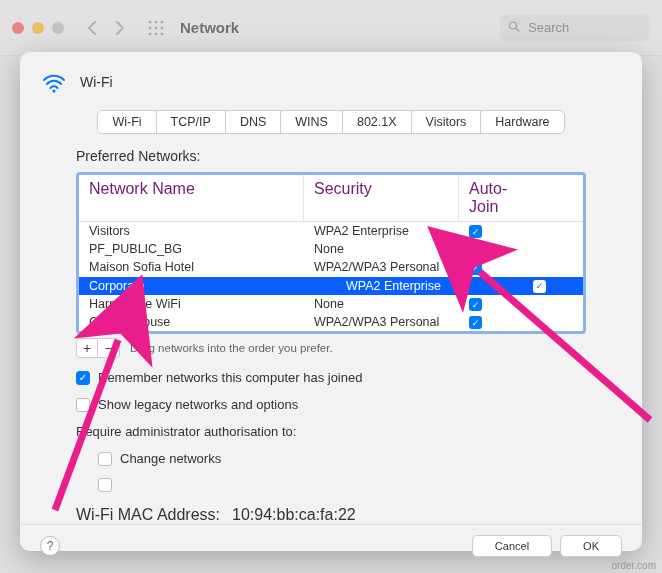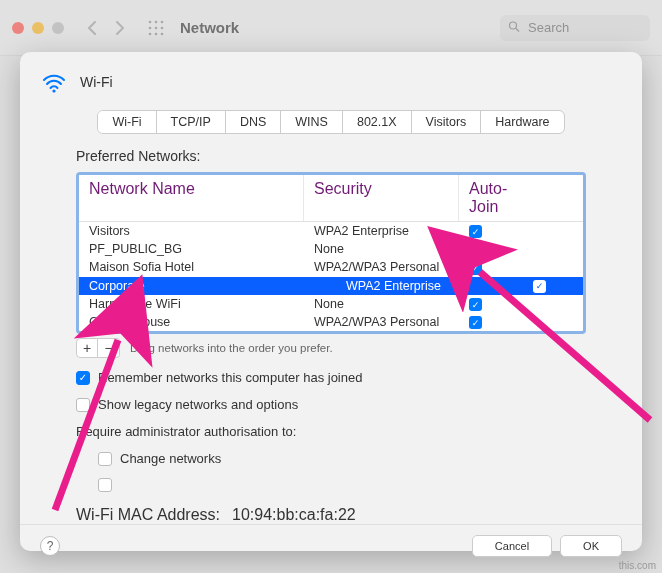--- a/index.html
+++ b/index.html
@@ -247,13 +247,13 @@
 <svg class="arrow" style="left:0;top:0;width:662px;height:573px;">
   <defs>
     <marker id="ah" markerWidth="12" markerHeight="12" refX="2" refY="6" orient="auto">
       <path d="M0,0 L12,6 L0,12 L3,6 Z" fill="#e91e8c"></path>
     </marker>
   </defs>
   <line x1="650" y1="420" x2="480" y2="272" stroke="#e91e8c" stroke-width="7" marker-end="url(#ah)"></line>
   <line x1="55" y1="510" x2="118" y2="340" stroke="#e91e8c" stroke-width="7" marker-end="url(#ah)"></line>
 </svg>
 
-<div class="watermark">this.com</div>
+<div class="watermark">order.com</div>
 
 </body></html>

